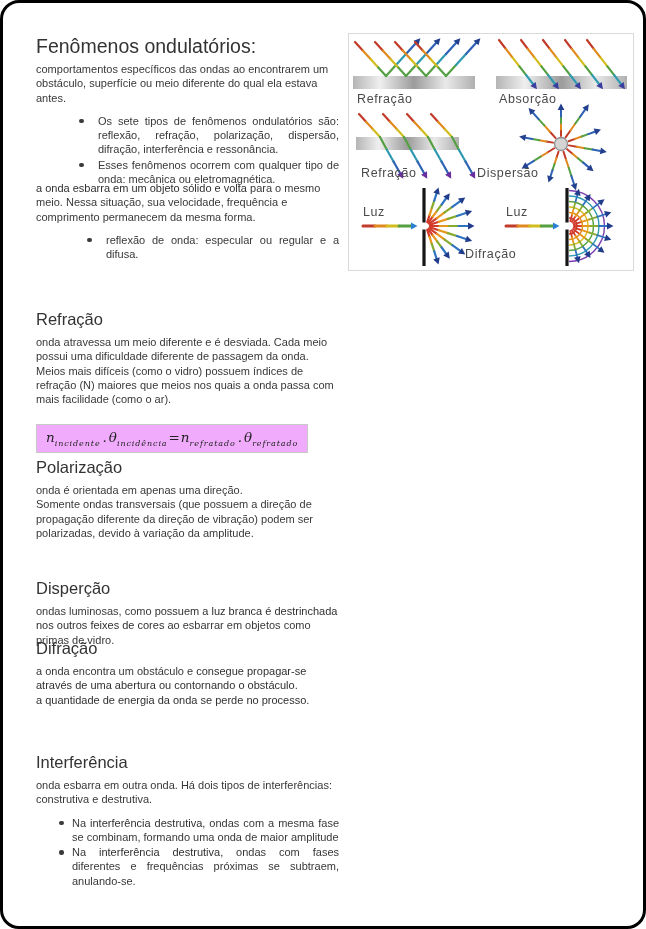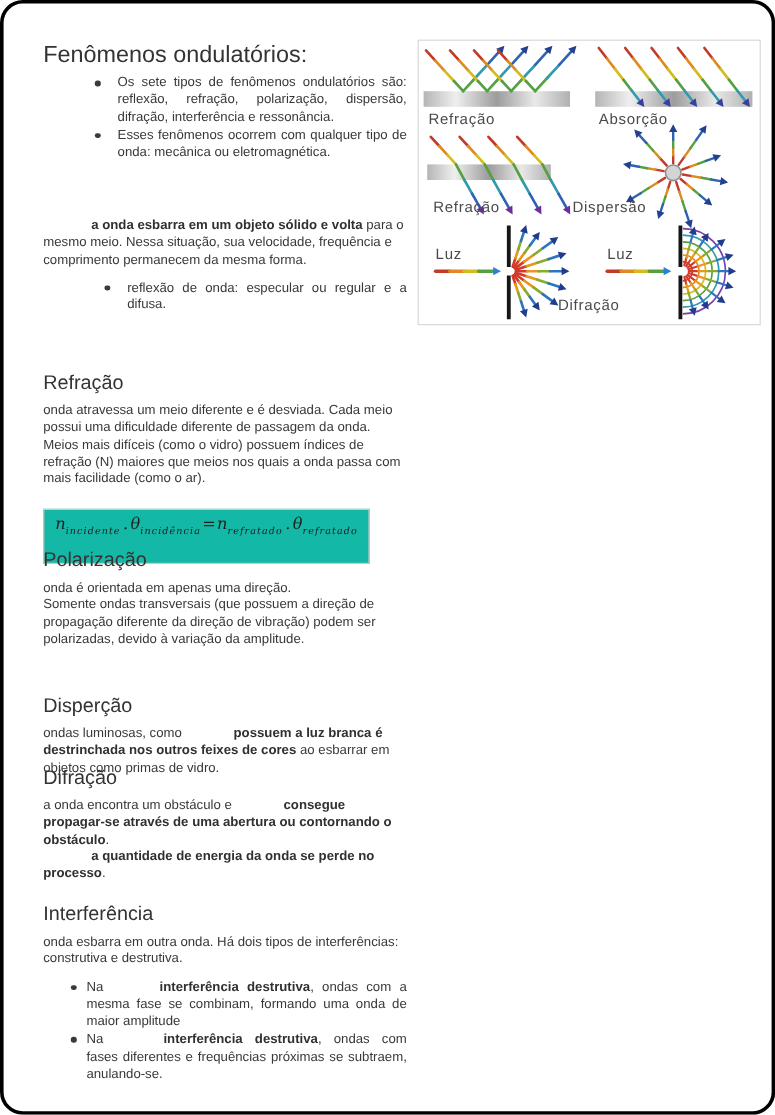--- a/index.html
+++ b/index.html
@@ -5,52 +5,53 @@
   html,body{margin:0;padding:0;background:#ffffff;}
   .page{
     position:relative;width:646px;height:929px;box-sizing:border-box;
     background:#fff;border:3px solid #000;border-radius:19px;overflow:hidden;
     font-family:"Liberation Sans",sans-serif;color:#383838;
   }
   .block{position:absolute;left:33px;width:303px;}
   h1.doc-title{font-size:19.5px;line-height:24px;font-weight:400;color:#333;margin:0 0 4px 0;}
   h2.sec-heading{font-size:16.5px;line-height:24px;font-weight:400;color:#333;margin:0 0 4px 0;}
   p.body{font-size:11px;line-height:14.3px;margin:0 0 9px 0;}
-  p.body b, li b{font-weight:700;color:#303030;margin-left:40px;}
+  p.body b, li b{font-weight:400;color:#303030;}
   ul.bullets{margin:2px 0 0 0;padding:0;font-size:11px;line-height:14.3px;text-align:justify;list-style:none;}
   ul.ul-a{padding-left:62px;}
   ul.ul-b{padding-left:70px;}
   ul.ul-c{padding-left:36px;}
   ul.bullets li{position:relative;margin:0 0 1px 0;}
   ul.bullets li:before{content:"";position:absolute;width:4.5px;height:4.5px;border-radius:50%;background:#3a3a3a;top:5px;}
   ul.ul-a li:before, ul.ul-b li:before{left:-19px;}
   ul.ul-c li:before{left:-13px;}
   .formula-box{
-    display:inline-block;margin-top:9px;border:1px solid #c9c9c9;background:#14b8a6;
-    padding:4px 9px 22px 9px;font-family:"DejaVu Serif",serif;font-style:italic;
+    display:inline-block;margin-top:9px;border:1px solid #c9c9c9;background:#f0abfc;
+    padding:4px 9px 4px 9px;font-family:"DejaVu Serif",serif;font-style:italic;
     font-size:13.5px;color:#222;white-space:nowrap;
   }
   .formula-box sub{font-size:8px;letter-spacing:0.9px;font-style:italic;}
   .formula-box .fo{margin:0 2px;}
   .formula-box .feq{margin:0 1px;}
   .figure{
     position:absolute;left:345px;top:30px;width:284px;height:236px;
     border:1px solid #d9d9d9;background:#fff;
   }
   .fig-label{
     position:absolute;font-size:12.5px;color:#4a4a4a;letter-spacing:0.6px;line-height:14px;
   }
 </style>
 </head>
 <body>
 
 <div class="page">
 
   <div class="block" style="top:31px;">
     <h1 class="doc-title">Fenômenos ondulatórios:</h1>
+    <p class="body"><span>comportamentos específicos das ondas ao encontrarem um obstáculo, superfície ou meio diferente do qual ela estava antes.</span></p>
     <ul class="bullets ul-a">
       <li><span>Os sete tipos de fenômenos ondulatórios são: reflexão, refração, polarização, dispersão, difração, interferência e ressonância.</span></li>
       <li><span>Esses fenômenos ocorrem com qualquer tipo de onda: mecânica ou eletromagnética.</span></li>
     </ul>
   </div>
 
   <div class="block" style="top:178px;">
     <p class="body"><b>a onda esbarra em um objeto sólido e volta</b><span> para o mesmo meio. Nessa situação, sua velocidade, frequência e comprimento permanecem da mesma forma.</span></p>
     <ul class="bullets ul-b">
       <li><span>reflexão de onda: especular ou regular e a difusa.</span></li>

